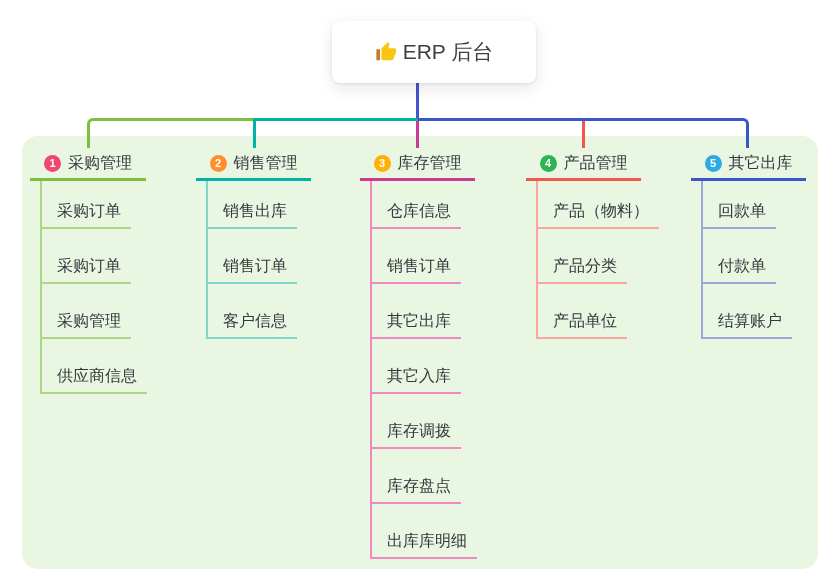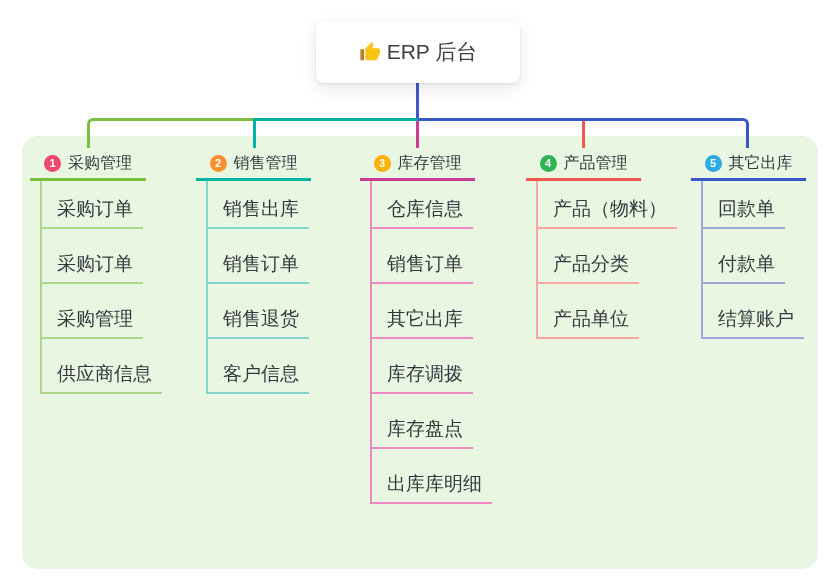--- a/index.html
+++ b/index.html
@@ -5,21 +5,21 @@
   html,body{margin:0;padding:0;background:#fff;}
   .canvas{
     position:relative;width:839px;height:588px;background:#fff;
     font-family:"Liberation Sans","DejaVu Sans",sans-serif;overflow:hidden;
   }
   .panel{
     position:absolute;left:22px;top:136px;width:796px;height:433px;
     background:#e9f6e2;border-radius:16px;
   }
   .root-node{
-    position:absolute;left:316px;top:21px;width:204px;height:62px;background:#fff;
+    position:absolute;left:332px;top:21px;width:204px;height:62px;background:#fff;
     border-radius:8px;box-shadow:0 1px 3px rgba(0,0,0,.08),0 5px 16px rgba(0,0,0,.10);
     display:flex;align-items:center;justify-content:center;gap:6px;
     font-size:21px;color:#3b4046;cursor:default;
   }
   .root-icon svg{display:block;}
   .v-root{position:absolute;left:416px;top:82px;width:3px;height:37px;background:var(--root-line);}
   .seg{position:absolute;top:118px;height:30px;box-sizing:border-box;}
   .seg1{left:87px;width:166px;border-top:3px solid var(--b1-main);border-left:3px solid var(--b1-main);border-top-left-radius:6px;}
   .seg2{left:253px;width:165px;border-top:3px solid var(--b2-main);border-left:3px solid var(--b2-main);}
   .seg3{left:418px;width:331px;border-top:3px solid var(--b5-main);border-right:3px solid var(--b5-main);border-top-right-radius:6px;}
@@ -41,21 +41,21 @@
   }
   .badge{
     width:17px;height:17px;border-radius:50%;background:var(--badge);
     color:#fff;font-size:11px;font-weight:bold;line-height:17px;text-align:center;
     flex:0 0 auto;
   }
   .children{margin-left:10px;border-left:2px solid var(--light);width:max-content;}
   .child{
     height:55px;box-sizing:border-box;border-bottom:2px solid var(--light);
     display:flex;align-items:flex-end;padding:0 10px 5px 15px;
-    font-size:19px;color:#35393f;white-space:nowrap;width:max-content;min-width:69px;
+    font-size:16px;color:#35393f;white-space:nowrap;width:max-content;min-width:69px;
   }
   .child:first-child{height:48px;}
 </style>
 </head>
 <body>
 
 <div class="canvas">
 
   <div class="panel"></div>
 
@@ -91,34 +91,34 @@
   </div>
 
   <div class="branch" style="--main: #00b3a4; --light: #7fd6cb; --badge: #ff8f2d;">
     <div class="branch-header">
       <span class="badge">2</span>
       <span class="branch-label">销售管理</span>
     </div>
     <div class="children">
           <div class="child">销售出库</div>
           <div class="child">销售订单</div>
-          <div class="child">销售退货</div>
           <div class="child">客户信息</div>
         </div>
   </div>
 
   <div class="branch" style="--main: #cb3c90; --light: #f088c2; --badge: #ffb005;">
     <div class="branch-header">
       <span class="badge">3</span>
       <span class="branch-label">库存管理</span>
     </div>
     <div class="children">
           <div class="child">仓库信息</div>
           <div class="child">销售订单</div>
           <div class="child">其它出库</div>
+          <div class="child">其它入库</div>
           <div class="child">库存调拨</div>
           <div class="child">库存盘点</div>
           <div class="child">出库库明细</div>
         </div>
   </div>
 
   <div class="branch" style="--main: #f4564e; --light: #f9a5a0; --badge: #2db453;">
     <div class="branch-header">
       <span class="badge">4</span>
       <span class="branch-label">产品管理</span>

